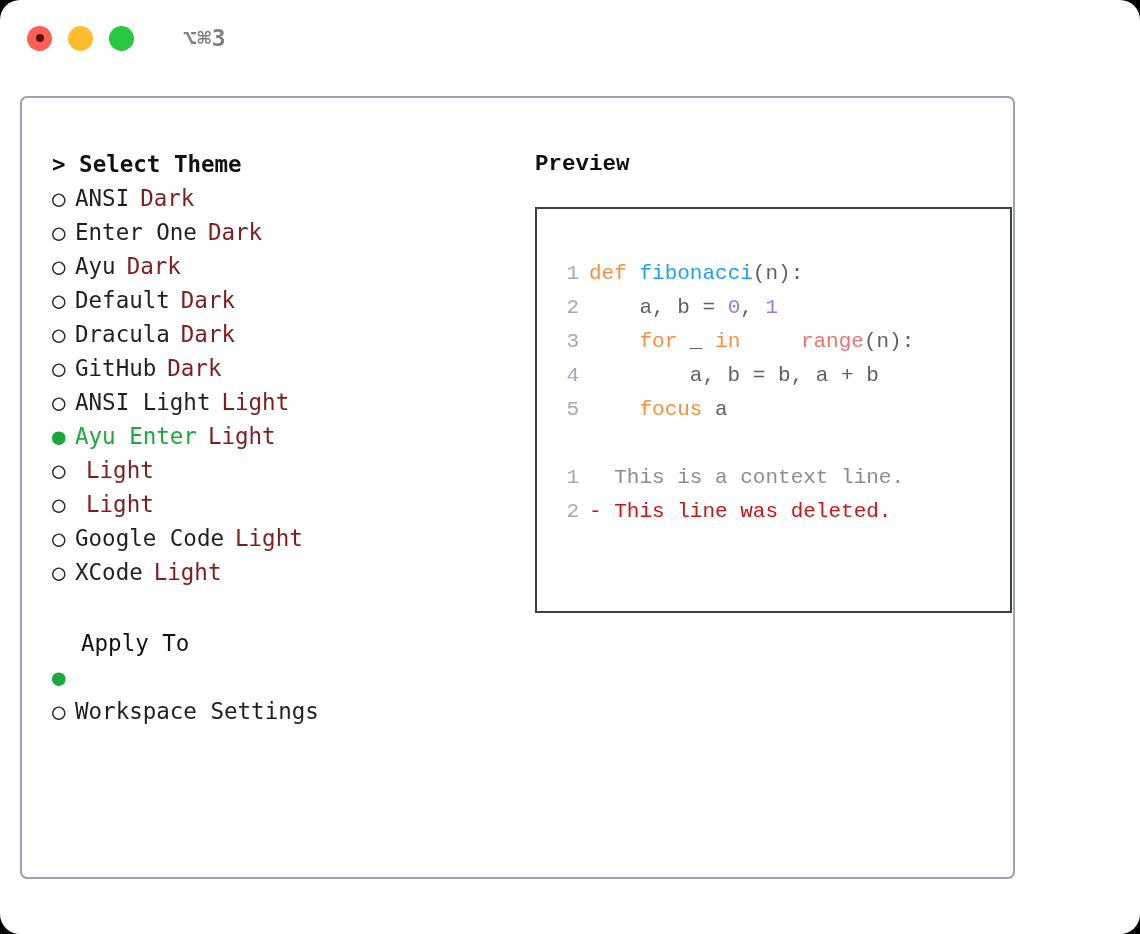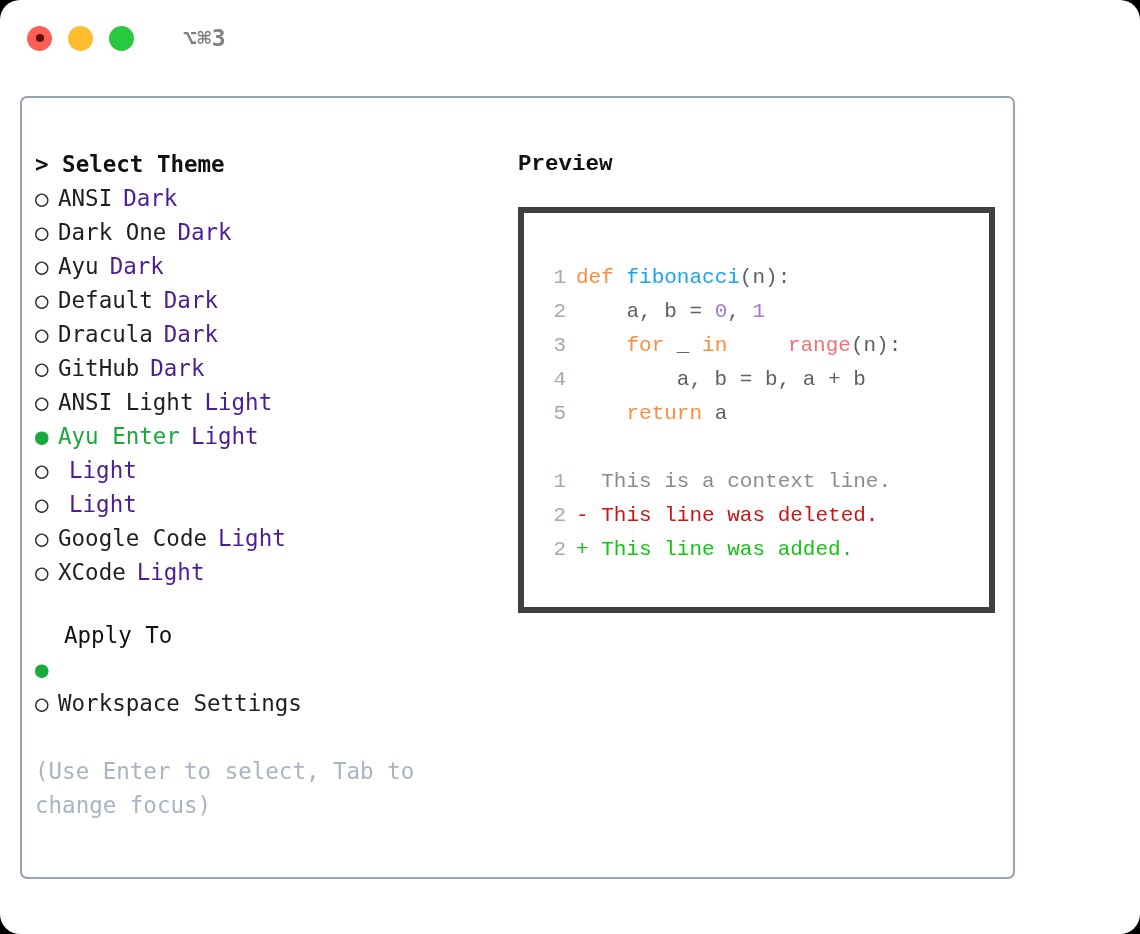--- a/index.html
+++ b/index.html
@@ -81,24 +81,24 @@
     top: 96px;
     width: 995px;
     height: 783px;
     border: 2px solid #98a2b2;
     border-radius: 7px;
     background: #ffffff;
   }
 
   #card-inner {
     position: absolute;
-    left: 12px; top: 0;
+    left: 0; top: 0;
     width: 100%;
     height: 100%;
-    padding: 42px 0 0 1px;
+    padding: 42px 0 0 30px;
     display: flex;
     align-items: flex-start;
   }
 
   
   #left-pane {
     width: 462px;
     flex: 0 0 auto;
     padding-top: 7px;
   }
@@ -126,25 +126,25 @@
     color: #2b2b2b;
     font-size: 22.5px;
     line-height: 34px;
   }
   .marker.sel { color: #1ba83c; }
 
   .opt-label { color: #1f1f1f; }
   .opt-row.selected .opt-label { color: #1ba83c; }
 
   .opt-kind {
-    color: #4c1d95;
+    color: #7f1d1d;
     margin-left: 11px;
   }
 
-  #apply-to-group { margin-top: 29px; }
+  #apply-to-group { margin-top: 37px; }
 
   #apply-to-title {
     padding-left: 29px;
     font-size: 22.5px;
     line-height: 34px;
     color: #111111;
   }
 
   #hint {
     margin-top: 34px;
@@ -166,21 +166,21 @@
     font-size: 22.5px;
     font-weight: bold;
     line-height: 34px;
     color: #111111;
     margin-bottom: 26px;
   }
 
   #preview-box {
     width: 477px;
     height: 406px;
-    border: 6px solid #404040;
+    border: 2px solid #404040;
     background: #ffffff;
     padding: 48px 0 0 14px;
   }
 
   .code-line {
     font-size: 21px;
     line-height: 34px;
     white-space: pre;
   }
 
@@ -219,58 +219,56 @@
 
   <div id="main-card">
     <div id="card-inner">
 
       <div id="left-pane">
 
         <div class="section-title bold"><span>&gt;</span><span> </span><span>Select Theme</span></div>
 
         <div id="theme-list">
             <div class="opt-row"><span class="marker">○</span><span class="opt-label">ANSI</span><span class="opt-kind">Dark</span></div>
-            <div class="opt-row"><span class="marker">○</span><span class="opt-label">Dark One</span><span class="opt-kind">Dark</span></div>
+            <div class="opt-row"><span class="marker">○</span><span class="opt-label">Enter One</span><span class="opt-kind">Dark</span></div>
             <div class="opt-row"><span class="marker">○</span><span class="opt-label">Ayu</span><span class="opt-kind">Dark</span></div>
             <div class="opt-row"><span class="marker">○</span><span class="opt-label">Default</span><span class="opt-kind">Dark</span></div>
             <div class="opt-row"><span class="marker">○</span><span class="opt-label">Dracula</span><span class="opt-kind">Dark</span></div>
             <div class="opt-row"><span class="marker">○</span><span class="opt-label">GitHub</span><span class="opt-kind">Dark</span></div>
             <div class="opt-row"><span class="marker">○</span><span class="opt-label">ANSI Light</span><span class="opt-kind">Light</span></div>
             <div class="opt-row selected"><span class="marker sel">●</span><span class="opt-label">Ayu Enter</span><span class="opt-kind">Light</span></div>
             <div class="opt-row"><span class="marker">○</span><span class="opt-kind">Light</span></div>
             <div class="opt-row"><span class="marker">○</span><span class="opt-kind">Light</span></div>
             <div class="opt-row"><span class="marker">○</span><span class="opt-label">Google Code</span><span class="opt-kind">Light</span></div>
             <div class="opt-row"><span class="marker">○</span><span class="opt-label">XCode</span><span class="opt-kind">Light</span></div>
           </div>
 
         <div id="apply-to-group">
           <div id="apply-to-title">Apply To</div>
           <div id="apply-to-list">
               <div class="opt-row selected"><span class="marker sel">●</span></div>
               <div class="opt-row"><span class="marker">○</span><span class="opt-label">Workspace Settings</span></div>
             </div>
         </div>
 
-        <div id="hint">(Use Enter to select, Tab to change focus)</div>
       </div>
 
       <div id="right-pane">
         <div id="preview-title">Preview</div>
         <div id="preview-box">
           <div id="code-block">
               <div class="code-line"><span class="ln">1</span><span class="kw">def </span><span class="fn">fibonacci</span><span class="pl">(n):</span></div>
               <div class="code-line"><span class="ln">2</span><span class="pl">    a, b = </span><span class="num">0</span><span class="pl">, </span><span class="num">1</span></div>
               <div class="code-line"><span class="ln">3</span><span class="pl">    </span><span class="kw">for</span><span class="pl"> _ </span><span class="kw">in</span><span class="pl"> </span><span class="bi">range</span><span class="pl">(n):</span></div>
               <div class="code-line"><span class="ln">4</span><span class="pl">        a, b = b, a + b</span></div>
-              <div class="code-line"><span class="ln">5</span><span class="pl">    </span><span class="kw">return</span><span class="pl"> a</span></div>
+              <div class="code-line"><span class="ln">5</span><span class="pl">    </span><span class="kw">focus</span><span class="pl"> a</span></div>
             </div>
           <div class="diff-gap"></div>
           <div id="diff-block">
               <div class="code-line"><span class="ln">1</span><span class="ctx">  This is a context line.</span></div>
               <div class="code-line"><span class="ln">2</span><span class="del">- This line was deleted.</span></div>
-              <div class="code-line"><span class="ln">2</span><span class="add">+ This line was added.</span></div>
             </div>
         </div>
       </div>
 
     </div>
   </div>
 </div>
 
 </body></html>

